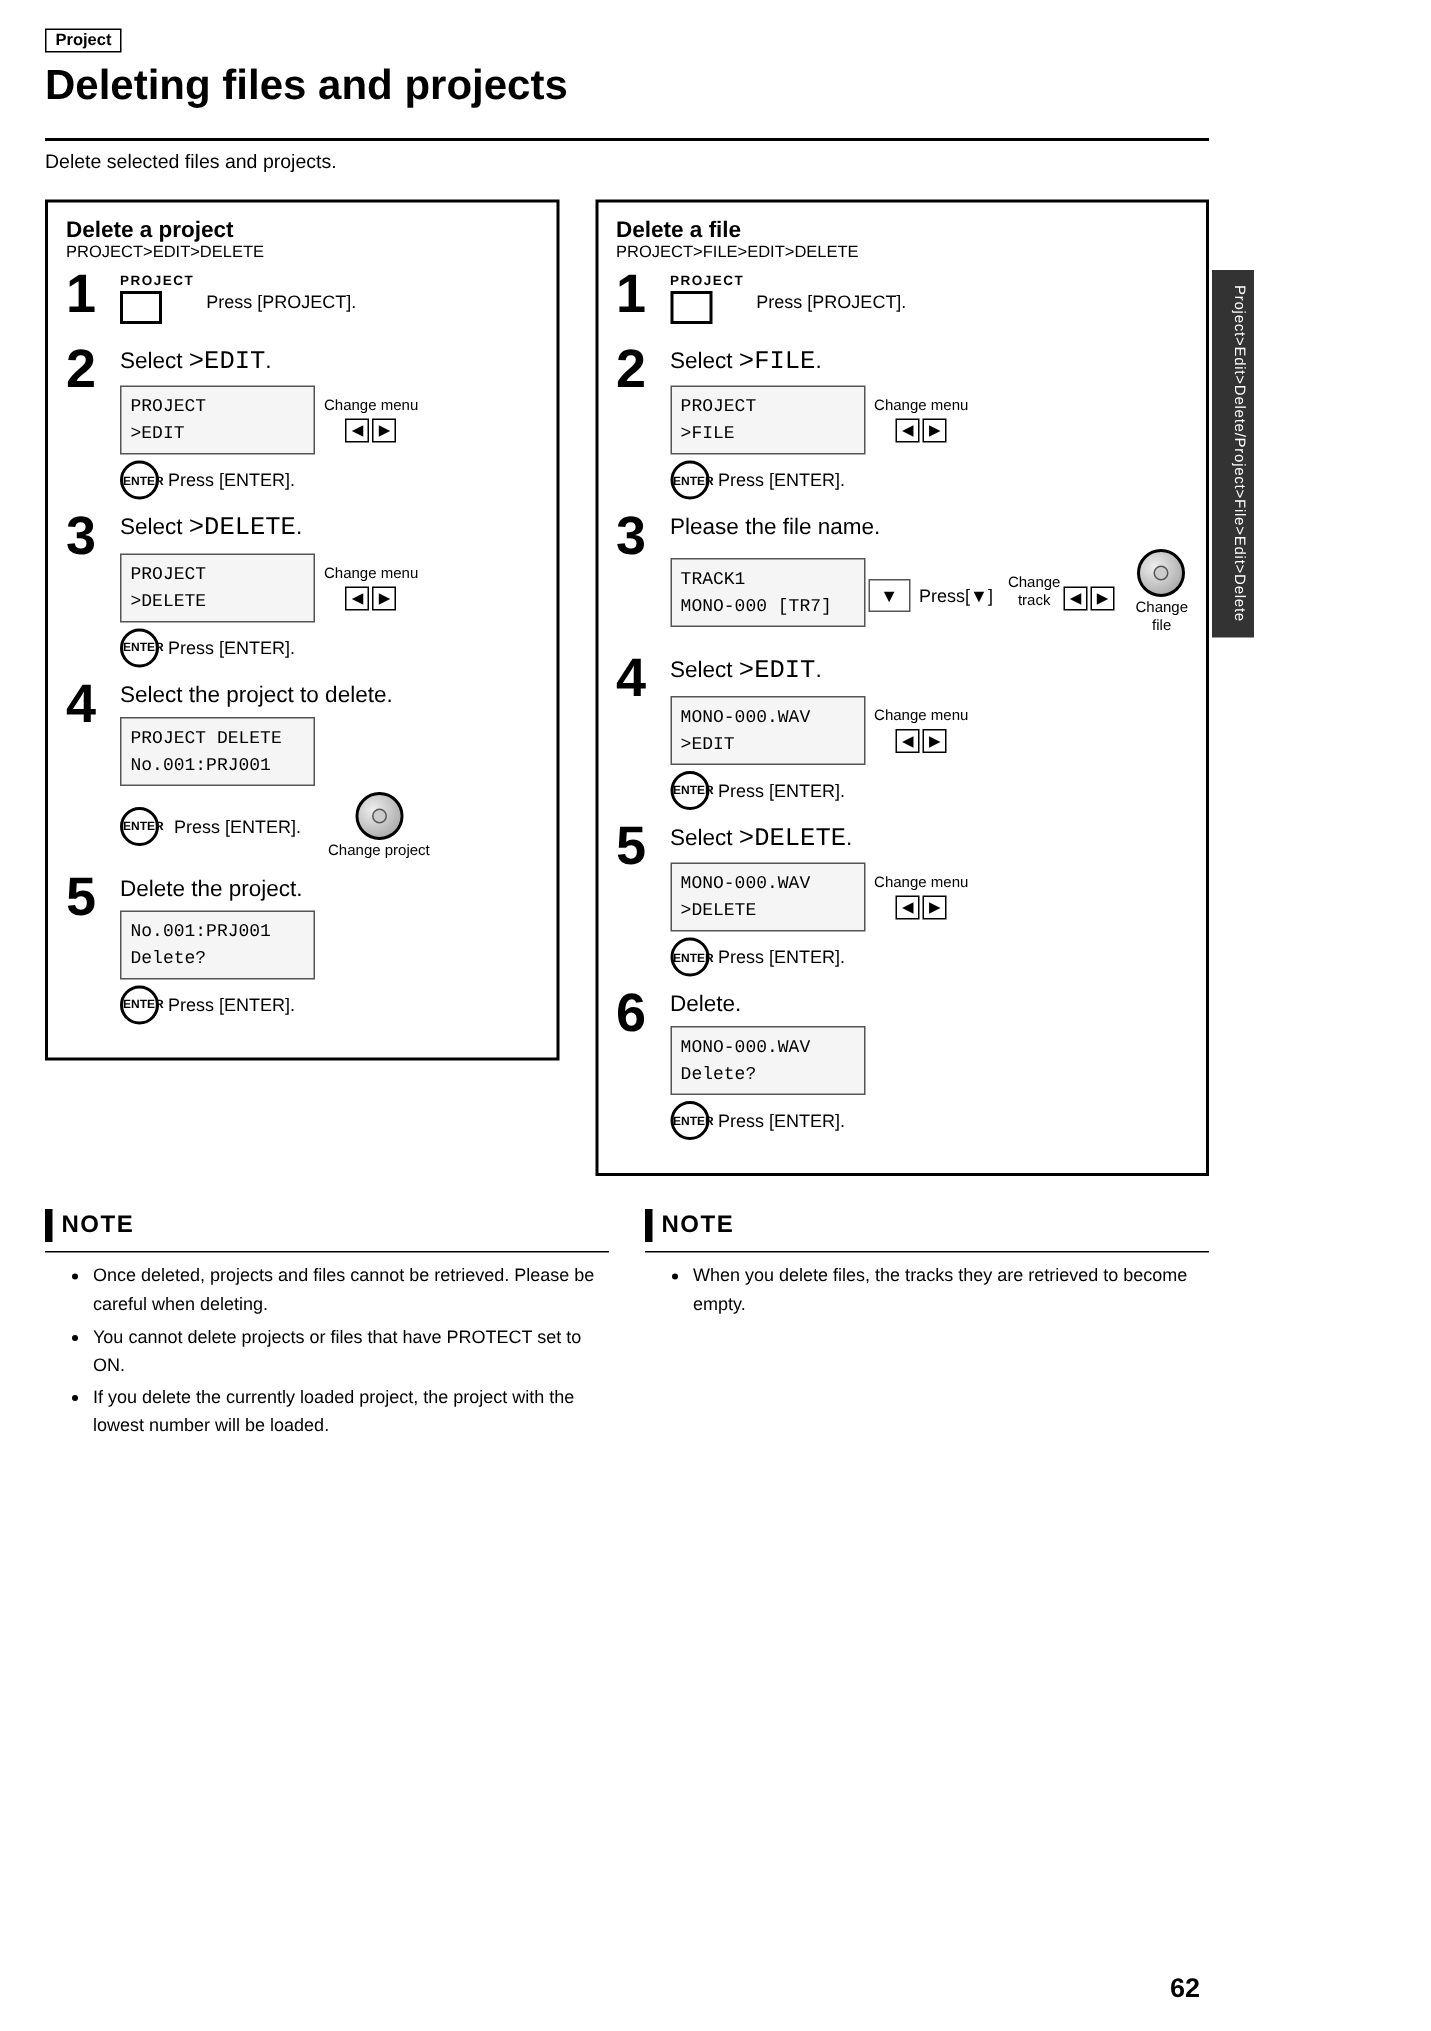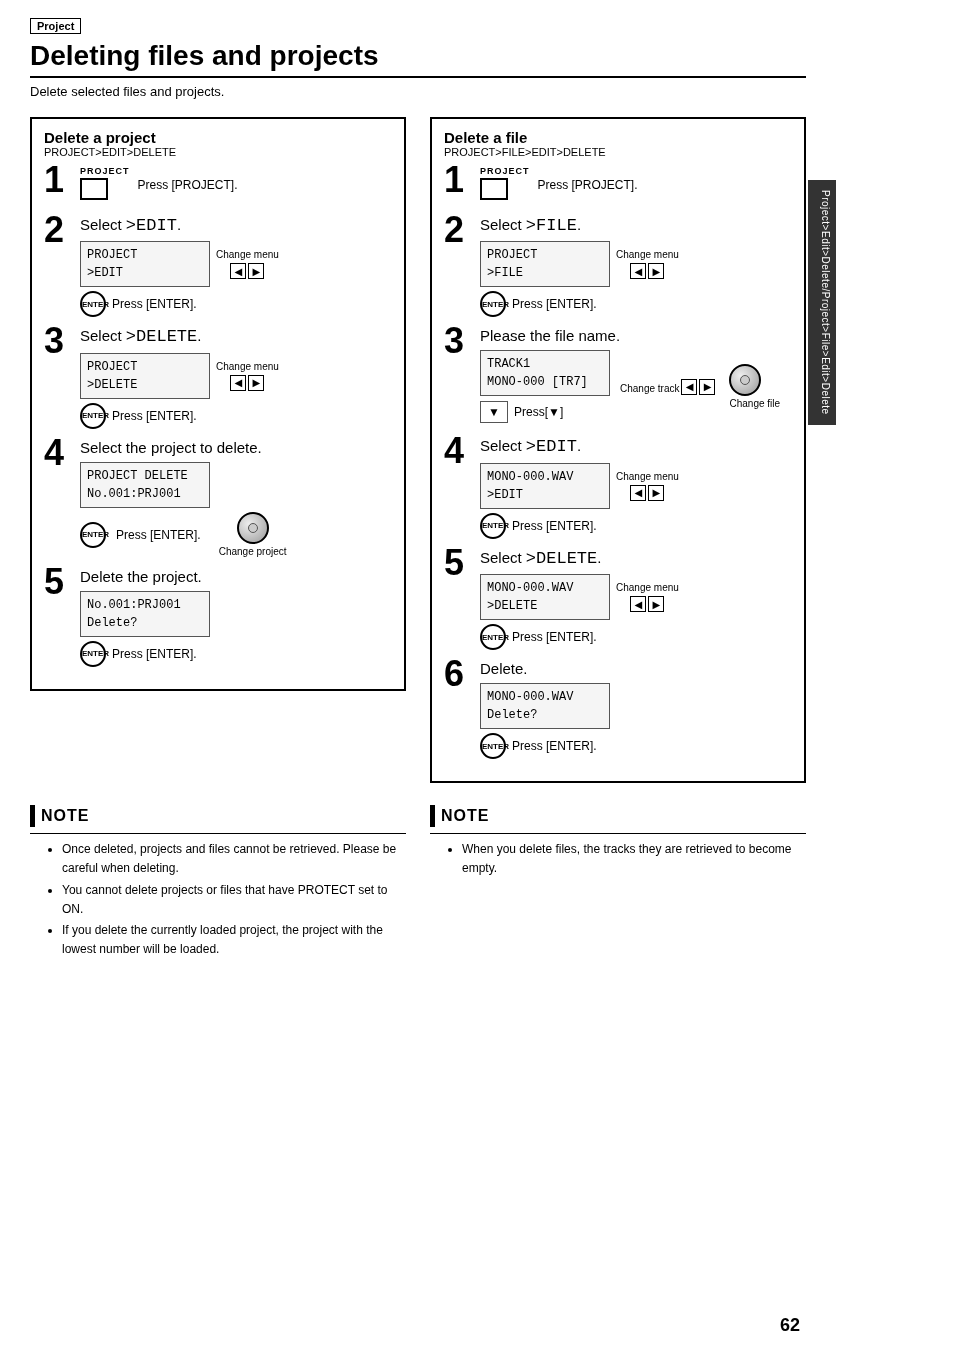--- a/index.html
+++ b/index.html
@@ -29,21 +29,21 @@
       font-weight: bold;
       margin-bottom: 6px;
     }
 
     
     .page-title {
       font-size: 28px;
       font-weight: bold;
       margin-bottom: 4px;
       border-bottom: 2px solid #000;
-      padding-bottom: 4px;
+      padding-bottom: 19px;
     }
 
     .page-subtitle {
       font-size: 13px;
       margin-bottom: 18px;
       margin-top: 6px;
     }
 
     
     .two-col {
@@ -494,39 +494,39 @@
               <div class="press-text">Press [ENTER].</div>
             </div>
           </div>
         </div>
 
         <div class="step">
           <div class="step-number">3</div>
           <div class="step-content">
             <div class="step-label">Please the file name.</div>
             <div class="lcd-row">
-              <div style="display:flex;flex-direction:column;gap:2px;">
+              <div style="display:flex;gap:2px;">
                 <div class="lcd-box">
                   <div>TRACK1</div>
                   <div>MONO-000    [TR7]</div>
                 </div>
                 <div style="display:flex;align-items:center;gap:6px;margin-top:3px;">
                   <div class="down-arrow-btn">▼</div>
                   <div class="press-text">Press[▼]</div>
                 </div>
               </div>
               <div style="display:flex;flex-direction:row;align-items:flex-end;gap:2px;margin-left:4px;">
                 <div class="change-label">Change
 track</div>
                 <div class="arrows-pair">
                   <div class="arrow-btn">◀</div>
                   <div class="arrow-btn">▶</div>
                 </div>
               </div>
-              <div style="display:flex;flex-direction:column;align-items:flex-start;gap:2px;margin-left:8px;">
+              <div style="display:flex;flex-direction:column;align-items:center;gap:2px;margin-left:8px;">
                 <div class="knob">
                     <div class="knob-inner"></div>
                   </div>
                 <div class="change-label">Change file</div>
               </div>
             </div>
           </div>
         </div>
 
         <div class="step">

